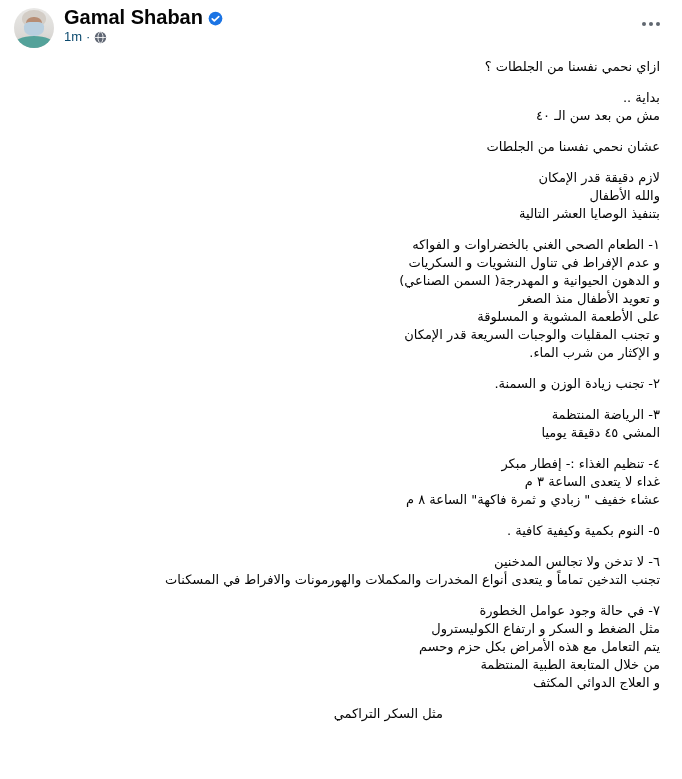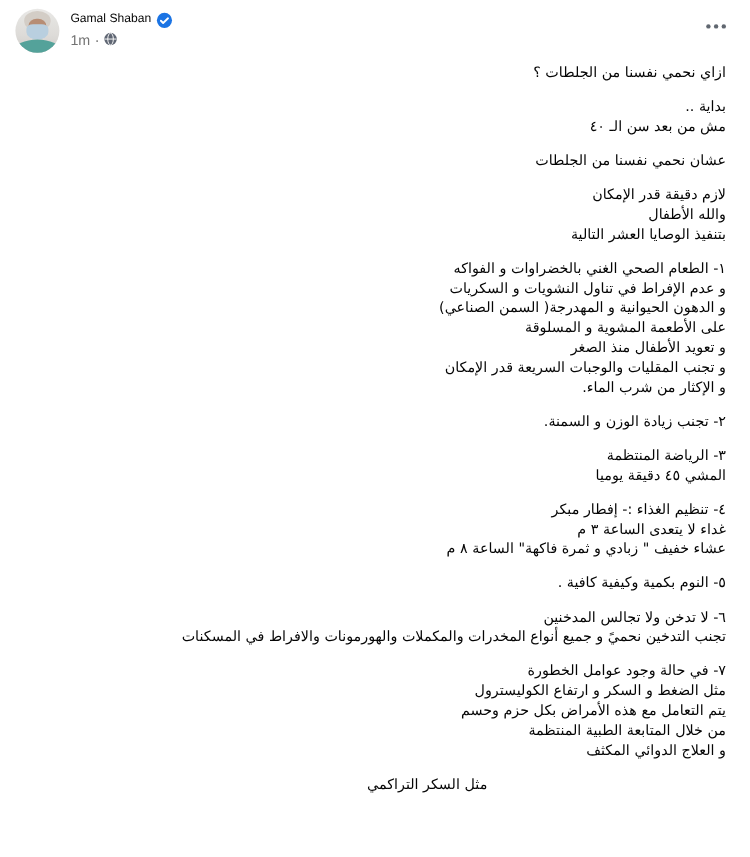--- a/index.html
+++ b/index.html
@@ -20,24 +20,24 @@
   .avatar .cap{position:absolute;top:2px;left:8px;width:24px;height:17px;
     border-radius:50% 50% 42% 42%;background:#d3cdc6;}
   .avatar .face{position:absolute;top:9px;left:12px;width:16px;height:13px;
     border-radius:46%;background:#b78d74;}
   .avatar .mask{position:absolute;top:14px;left:10px;width:20px;height:14px;
     border-radius:32% 32% 52% 52%;background:#b9cfdf;}
   .avatar .scrubs{position:absolute;bottom:-7px;left:-1px;width:42px;height:19px;
     border-radius:50% 50% 0 0;background:#54a29a;}
   .hmain{margin-left:10px;flex:1;}
   .name-row{display:flex;align-items:center;gap:5px;line-height:19px;}
-  .author{font-size:11px;font-weight:400;color:#050505;cursor:pointer;}
+  .author{font-size:20px;font-weight:700;color:#050505;cursor:pointer;}
   .badge{display:inline-flex;margin-top:1px;}
-  .meta-row{display:flex;align-items:flex-start;gap:4px;margin-top:2px;
-    font-size:13px;color:#737373;line-height:16px;}
+  .meta-row{display:flex;align-items:center;gap:4px;margin-top:2px;
+    font-size:13px;color:#0c4a6e;line-height:16px;}
   .meta-row .ts{cursor:pointer;}
   .more-btn{display:flex;gap:3px;align-items:center;padding:10px 6px;margin-top:4px;
     cursor:pointer;border-radius:50%;}
   .more-btn i{width:4px;height:4px;border-radius:50%;background:#606770;display:block;}
 
   
   .post-text{
     direction:rtl;text-align:right;
     padding:8px 22px 0 8px;
     font-family:"DejaVu Sans",sans-serif;
@@ -105,43 +105,43 @@
       </div>
       <div class="para">
         <div class="line">لازم دقيقة قدر الإمكان</div>
         <div class="line">والله الأطفال</div>
         <div class="line">بتنفيذ الوصايا العشر التالية</div>
       </div>
       <div class="para">
         <div class="line">١- الطعام الصحي الغني بالخضراوات و الفواكه</div>
         <div class="line">و عدم الإفراط في تناول النشويات و السكريات</div>
         <div class="line">و الدهون الحيوانية و المهدرجة( السمن الصناعي)</div>
+        <div class="line">و تعويد الأطفال منذ الصغر</div>
         <div class="line">على الأطعمة المشوية و المسلوقة</div>
-        <div class="line">و تعويد الأطفال منذ الصغر</div>
         <div class="line">و تجنب المقليات والوجبات السريعة قدر الإمكان</div>
         <div class="line">و الإكثار من شرب الماء.</div>
       </div>
       <div class="para">
         <div class="line">٢- تجنب زيادة الوزن و السمنة.</div>
       </div>
       <div class="para">
         <div class="line">٣- الرياضة المنتظمة</div>
         <div class="line">المشي ٤٥ دقيقة يوميا</div>
       </div>
       <div class="para">
         <div class="line">٤- تنظيم الغذاء :- إفطار مبكر</div>
         <div class="line">غداء لا يتعدى الساعة ٣ م</div>
         <div class="line">عشاء خفيف " زبادي و ثمرة فاكهة" الساعة ٨ م</div>
       </div>
       <div class="para">
         <div class="line">٥- النوم بكمية وكيفية كافية .</div>
       </div>
       <div class="para">
         <div class="line">٦-  لا تدخن ولا تجالس المدخنين</div>
-        <div class="line">تجنب التدخين نحميً و جميع أنواع المخدرات والمكملات والهورمونات والافراط في المسكنات</div>
+        <div class="line">تجنب التدخين تماماً و يتعدى أنواع المخدرات والمكملات والهورمونات والافراط في المسكنات</div>
       </div>
       <div class="para">
         <div class="line">٧- في حالة وجود عوامل الخطورة</div>
         <div class="line">مثل الضغط و السكر و ارتفاع الكوليسترول</div>
         <div class="line">يتم التعامل مع هذه الأمراض بكل حزم وحسم</div>
         <div class="line">من خلال المتابعة الطبية المنتظمة</div>
         <div class="line">و العلاج الدوائي المكثف</div>
       </div>
       <div class="para">
         <div class="line offset">مثل السكر التراكمي</div>

